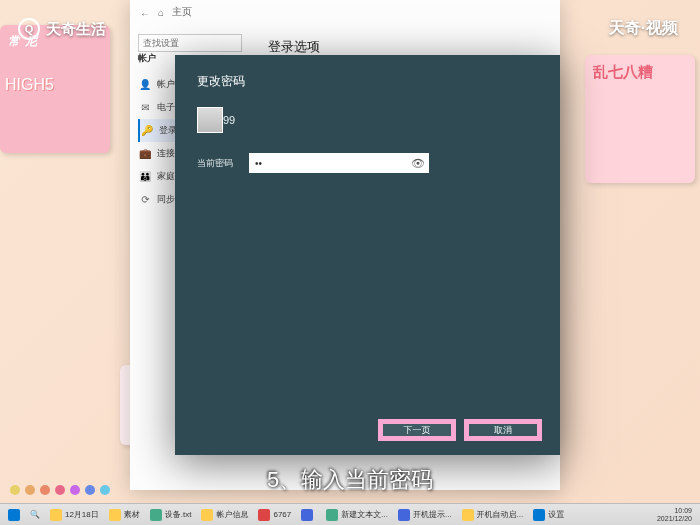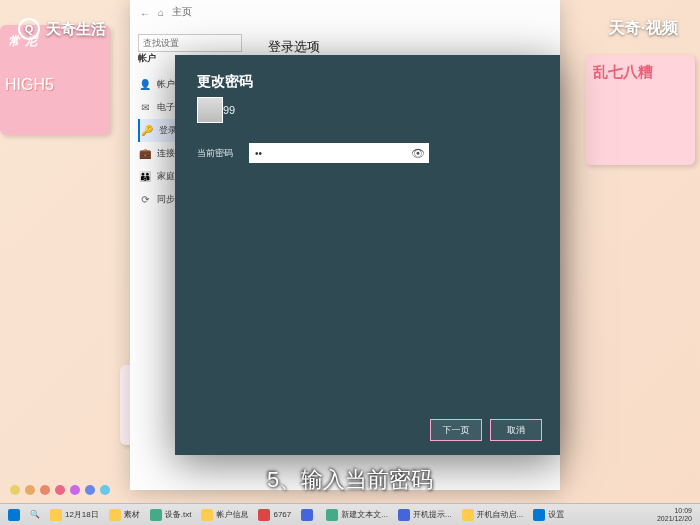--- a/index.html
+++ b/index.html
@@ -1,19 +1,19 @@
 <!DOCTYPE html>
 <html><head>
 <meta charset="utf-8">
 <style>
 * { margin: 0; padding: 0; box-sizing: border-box; font-family: "Microsoft YaHei", sans-serif; }
 body { width: 700px; height: 525px; overflow: hidden; position: relative; background: #f5e8dc; }
 
 .desktop { position: absolute; inset: 0; background: linear-gradient(135deg, #fae5d3 0%, #f8dcc8 100%); }
-.sticky-note { position: absolute; width: 110px; height: 110px; background: #ffe0e5; border-radius: 6px; box-shadow: 2px 2px 5px rgba(0,0,0,0.15); }
+.sticky-note { position: absolute; width: 110px; height: 128px; background: #ffe0e5; border-radius: 6px; box-shadow: 2px 2px 5px rgba(0,0,0,0.15); }
 .note1 { top: 25px; left: 0; background: #f9b8c5; }
 .note2 { top: 55px; right: 5px; background: #ffd4da; }
 .note3 { bottom: 100px; right: 5px; background: #ffe5e8; display: flex; align-items: flex-end; justify-content: center; padding-bottom: 10px; }
 .note4 { bottom: 80px; left: 120px; background: #fff1f3; width: 130px; height: 80px; display: flex; align-items: center; justify-content: center; }
 .note-text { font-weight: 800; font-size: 14px; color: #ec5a6d; font-style: italic; letter-spacing: 1px; }
 .note-text2 { color: #e96278; font-size: 15px; }
 .note-text3 { color: #f08ca0; font-size: 13px; }
 
 .high5 { position: absolute; top: 76px; left: 5px; color: #fff; font-weight: 400; font-size: 16px; text-shadow: 1px 1px 0 #e88; }
 
@@ -24,32 +24,32 @@
 .search-box { width: 100%; height: 18px; border: 1px solid #ccc; font-size: 9px; padding: 0 4px; margin-bottom: 0; }
 .sidebar-section { font-size: 9px; color: #333; font-weight: 600; margin-bottom: 8px; }
 .sidebar-item { display: flex; align-items: center; gap: 6px; padding: 5px 2px; font-size: 9px; color: #444; cursor: pointer; }
 .sidebar-item.active { background: #e8f0fe; border-left: 2px solid #0078d4; }
 .sidebar-icon { width: 11px; height: 11px; display: inline-flex; align-items: center; justify-content: center; color: #666; font-size: 10px; }
 .settings-main { flex: 1; padding: 14px 18px; }
 .main-title { font-size: 13px; color: #222; margin-bottom: 6px; }
 .main-subtitle { font-size: 9px; color: #666; }
 
 .modal-overlay { position: absolute; top: 55px; left: 175px; width: 385px; height: 400px; background: #2f4a52; color: #fff; box-shadow: 0 8px 40px rgba(0,0,0,0.5); padding: 18px 22px; }
-.modal-title { font-size: 14px; font-weight: 700; margin-bottom: 6px; }
+.modal-title { font-size: 12px; font-weight: 400; margin-bottom: 17px; }
 .modal-subtitle { font-size: 9px; color: #c8d4d7; margin-bottom: 18px; }
 .user-row { display: flex; align-items: center; margin-bottom: 20px; }
 .avatar { width: 26px; height: 26px; background: linear-gradient(#ddd, #bbb); border: 1px solid #fff; }
 .username { font-size: 11px; color: #e8eff0; }
 .field-row { display: flex; align-items: center; gap: 12px; }
 .field-label { font-size: 9px; color: #e0e8ea; width: 40px; }
 .password-input { flex: 1; max-width: 180px; height: 20px; background: #fff; border: none; padding: 0 6px; font-size: 10px; color: #333; position: relative; }
 .input-wrap { position: relative; flex: 1; max-width: 180px; display: flex; align-items: center; }
 .eye-icon { position: absolute; right: 4px; width: 14px; height: 14px; color: #555; font-size: 11px; cursor: pointer; display: flex; align-items: center; justify-content: center; }
 .modal-footer { position: absolute; bottom: 14px; right: 18px; display: flex; gap: 8px; }
-.modal-btn { width: 52px; height: 22px; background: #3a565e; border: 1px solid #f9a8d4; color: #eef5f6; font-size: 9px; cursor: pointer; }
+.modal-btn { width: 78px; height: 22px; background: #3a565e; border: 5px solid #f9a8d4; color: #eef5f6; font-size: 9px; cursor: pointer; }
 .modal-btn.primary { background: #3f5b63; }
 
 .watermark-tl { position: absolute; top: 18px; left: 18px; display: flex; align-items: center; gap: 6px; color: #fff; font-weight: 600; font-size: 15px; text-shadow: 0 1px 3px rgba(0,0,0,0.5); z-index: 100; }
 .wm-logo { width: 22px; height: 22px; border: 2px solid #fff; border-radius: 50%; display: flex; align-items: center; justify-content: center; font-size: 11px; }
 .watermark-tr { position: absolute; top: 18px; right: 22px; color: #fff; font-weight: 600; font-size: 16px; text-shadow: 0 1px 3px rgba(0,0,0,0.5); z-index: 100; }
 
 .caption { position: absolute; bottom: 30px; left: 50%; transform: translateX(-50%); color: #fff; font-size: 22px; font-weight: 500; text-shadow: 1px 1px 3px rgba(0,0,0,0.8), -1px -1px 3px rgba(0,0,0,0.8); z-index: 100; }
 
 .taskbar { position: absolute; bottom: 0; left: 0; right: 0; height: 22px; background: linear-gradient(#e4e4e4, #d8d8d8); border-top: 1px solid #bbb; display: flex; align-items: center; padding: 0 4px; gap: 2px; font-size: 8px; color: #333; z-index: 50; }
 .tb-item { display: flex; align-items: center; gap: 3px; padding: 2px 4px; cursor: pointer; }

